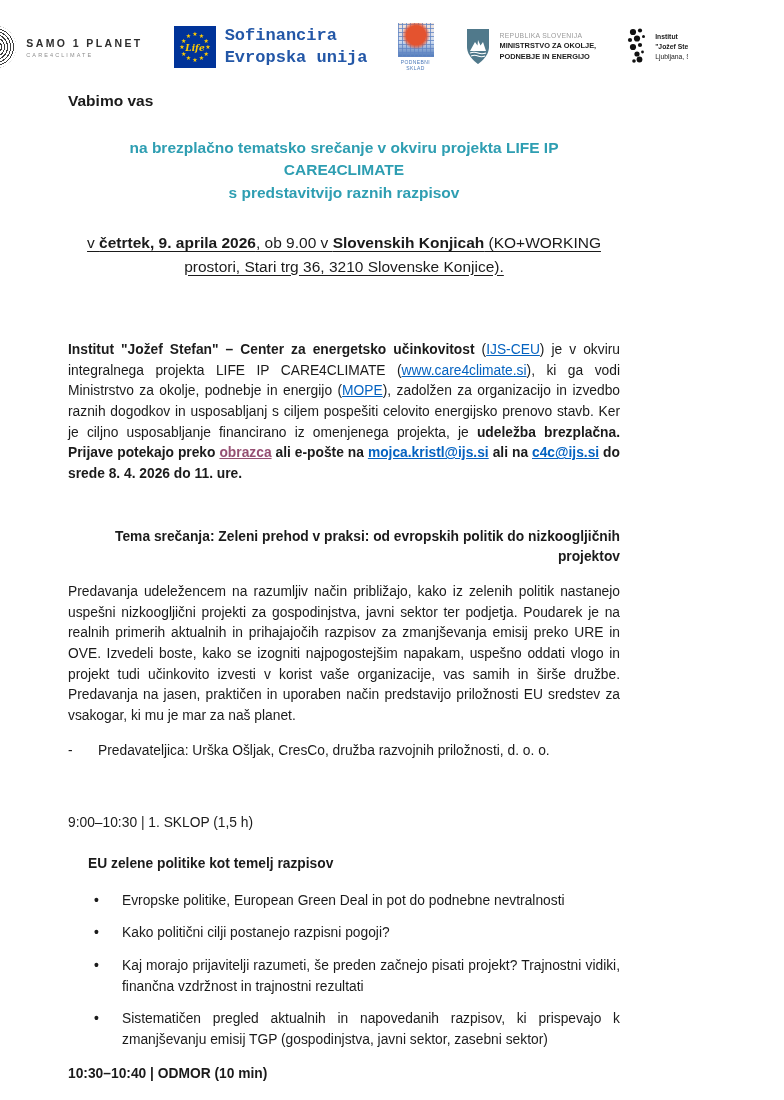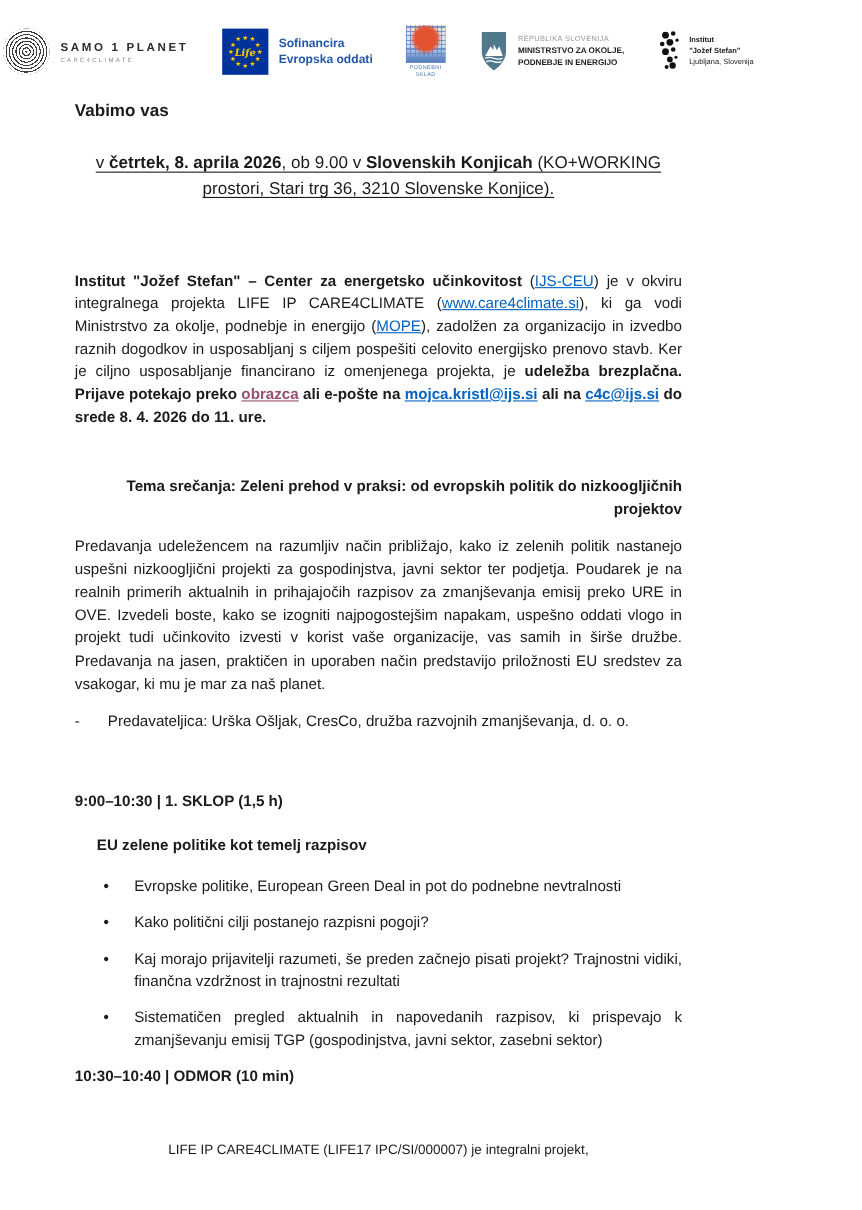--- a/index.html
+++ b/index.html
@@ -20,21 +20,21 @@
 
   
   .hdr{display:flex;align-items:center;justify-content:center;gap:30px;height:54px;margin-bottom:18px;}
   .logo{display:flex;align-items:center;}
   .fp-circle{width:42px;height:42px;border-radius:50%;flex:none;
     background:repeating-radial-gradient(circle at 50% 50%, #3c3c3c 0 1px, #ffffff 1px 3px);}
   .sp-text{margin-left:10px;}
   .sp-name{font-size:10.5px;font-weight:bold;letter-spacing:2.4px;color:#2e2e2e;white-space:nowrap;}
   .sp-sub{font-size:5.5px;letter-spacing:2.1px;color:#8d8d8d;margin-top:3px;white-space:nowrap;}
   .eu-text{margin-left:8px;}
-  .eu-line{font-size:11px;font-weight:bold;color:var(--eu-text-blue);line-height:1.3;white-space:nowrap;}
+  .eu-line{font-size:17px;font-weight:bold;color:var(--eu-text-blue);line-height:1.3;white-space:nowrap;font-family:Liberation Mono, monospace;}
   .sklad{display:flex;flex-direction:column;align-items:center;}
   .sklad-sq{width:36px;height:34px;
     background:
       radial-gradient(circle at 50% 36%, #e4532f 0 34%, rgba(228,83,47,.55) 42%, rgba(228,83,47,0) 50%),
       repeating-linear-gradient(0deg, rgba(98,134,196,.8) 0 1px, transparent 1px 4px),
       repeating-linear-gradient(90deg, rgba(98,134,196,.8) 0 1px, transparent 1px 4px),
       linear-gradient(180deg,#f2e3da 0%,#cfdcf0 55%,#6a8fc7 88%,#4f79b8 100%);}
   .sklad-cap{font-size:5px;line-height:1.3;color:#4a78b8;text-align:center;margin-top:2px;letter-spacing:.4px;white-space:nowrap;}
   .min-text{margin-left:8px;}
   .min-l1{font-size:6.8px;color:#9a9a9a;letter-spacing:.3px;line-height:1.45;white-space:nowrap;}
@@ -57,21 +57,21 @@
   .b{font-weight:bold;}
   .lnk{color:var(--link-blue);text-decoration:underline;cursor:pointer;}
   .lnk.bold{font-weight:bold;}
   .lnk.visited{color:var(--link-visited);font-weight:bold;}
   .intro{margin-top:62px;}
   .tema-heading{margin-top:42px;font-weight:bold;text-align:right;}
   .desc{margin-top:8px;}
   .program-heading{margin-top:30px;font-weight:bold;}
   .program-item{display:flex;margin-top:2px;}
   .dash{width:30px;flex:none;}
-  .sklop-time{margin-top:52px;font-weight:bold;}
+  .sklop-time{margin-top:52px;font-weight:normal;}
   .sklop-topic{margin-top:20px;font-weight:bold;margin-left:20px;}
   ul.bullets{list-style:none;margin:16px 0 0 0;padding:0;}
   ul.bullets li{display:flex;margin-bottom:12px;padding-left:26px;}
   .dot{width:28px;flex:none;font-weight:bold;}
   .bullet-text{flex:1;text-align:justify;}
   .odmor{margin-top:13px;font-weight:bold;}
 
   
   .footer{margin-top:46px;text-align:center;font-size:12.3px;line-height:1.5;padding:0 18px;}
 </style>
@@ -105,21 +105,21 @@
               <text x="15.5" y="35.3">★</text>
               <text x="10.7" y="30.5">★</text>
             <text x="9" y="24">★</text>
               <text x="10.7" y="17.5">★</text>
               <text x="15.5" y="12.7">★</text>
           </g>
           <text x="22" y="26" fill="#ffcc00" font-size="9" font-style="italic" font-weight="bold" text-anchor="middle" font-family="DejaVu Serif, serif">Life</text>
         </svg>
         <div class="eu-text">
           <div class="eu-line">Sofinancira</div>
-          <div class="eu-line">Evropska oddati</div>
+          <div class="eu-line">Evropska unija</div>
         </div>
       </div>
 
       <div class="sklad">
         <div class="sklad-sq"></div>
         <div class="sklad-cap">
           <span>PODNEBNI</span><br>
           <span>SKLAD</span>
         </div>
       </div>
@@ -158,33 +158,35 @@
           <div class="ijs-l">Institut</div>
           <div class="ijs-l">"Jožef Stefan"</div>
           <div class="ijs-l3">Ljubljana, Slovenija</div>
         </div>
       </div>
     </div>
 
     <div class="doc-title">Vabimo vas</div>
 
     <div class="subtitle">
+      <div>na brezplačno tematsko srečanje v okviru projekta LIFE IP CARE4CLIMATE</div>
+      <div>s predstavitvijo raznih razpisov</div>
     </div>
 
-    <div class="dateline"><span>v </span><span class="b">četrtek, 8. aprila 2026</span><span>, ob 9.00 v </span><span class="b">Slovenskih Konjicah</span><span> (KO+WORKING prostori, Stari trg 36, 3210 Slovenske Konjice).</span></div>
+    <div class="dateline"><span>v </span><span class="b">četrtek, 9. aprila 2026</span><span>, ob 9.00 v </span><span class="b">Slovenskih Konjicah</span><span> (KO+WORKING prostori, Stari trg 36, 3210 Slovenske Konjice).</span></div>
 
     <p class="para just intro"><span class="b">Institut "Jožef Stefan" – Center za energetsko učinkovitost </span><span>(</span><a class="lnk">IJS-CEU</a><span>) je v okviru integralnega projekta LIFE IP CARE4CLIMATE (</span><a class="lnk">www.care4climate.si</a><span>), ki ga vodi Ministrstvo za okolje, podnebje in energijo (</span><a class="lnk">MOPE</a><span>), zadolžen za organizacijo in izvedbo raznih dogodkov in usposabljanj s ciljem pospešiti celovito energijsko prenovo stavb. Ker je ciljno usposabljanje financirano iz omenjenega projekta, je </span><span class="b">udeležba brezplačna. Prijave potekajo preko </span><a class="lnk visited">obrazca</a><span class="b"> ali e-pošte na </span><a class="lnk bold">mojca.kristl@ijs.si</a><span class="b"> ali na </span><a class="lnk bold">c4c@ijs.si</a><span class="b"> do srede 8. 4. 2026 do 11. ure.</span></p>
 
     <p class="para tema-heading">Tema srečanja: Zeleni prehod v praksi: od evropskih politik do nizkoogljičnih projektov</p>
 
     <p class="para just desc">Predavanja udeležencem na razumljiv način približajo, kako iz zelenih politik nastanejo uspešni nizkoogljični projekti za gospodinjstva, javni sektor ter podjetja. Poudarek je na realnih primerih aktualnih in prihajajočih razpisov za zmanjševanja emisij preko URE in OVE. Izvedeli boste, kako se izogniti najpogostejšim napakam, uspešno oddati vlogo in projekt tudi učinkovito izvesti v korist vaše organizacije, vas samih in širše družbe. Predavanja na jasen, praktičen in uporaben način predstavijo priložnosti EU sredstev za vsakogar, ki mu je mar za naš planet.</p>
 
     <div class="para program-item">
       <span class="dash">-</span>
-      <span>Predavateljica: Urška Ošljak, CresCo, družba razvojnih zmanjševanja, d. o. o.</span>
+      <span>Predavateljica: Urška Ošljak, CresCo, družba razvojnih priložnosti, d. o. o.</span>
     </div>
 
     <p class="para sklop-time">9:00–10:30 | 1. SKLOP (1,5 h)</p>
     <p class="para sklop-topic">EU zelene politike kot temelj razpisov</p>
 
     <ul class="bullets para">
       <li>
         <span class="dot">•</span>
         <span class="bullet-text">Evropske politike, European Green Deal in pot do podnebne nevtralnosti</span>
       </li>

